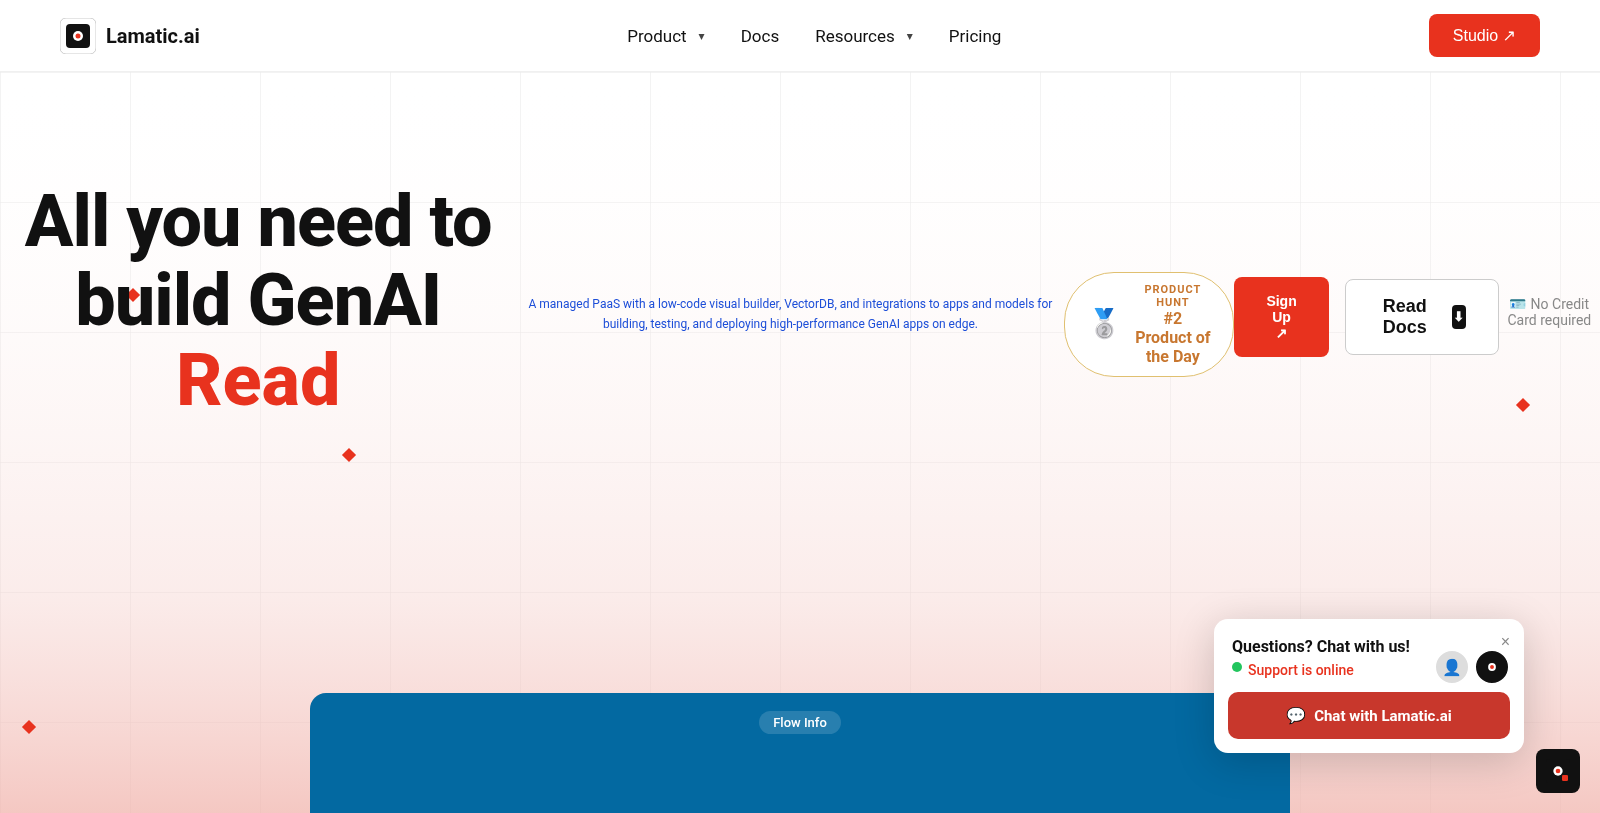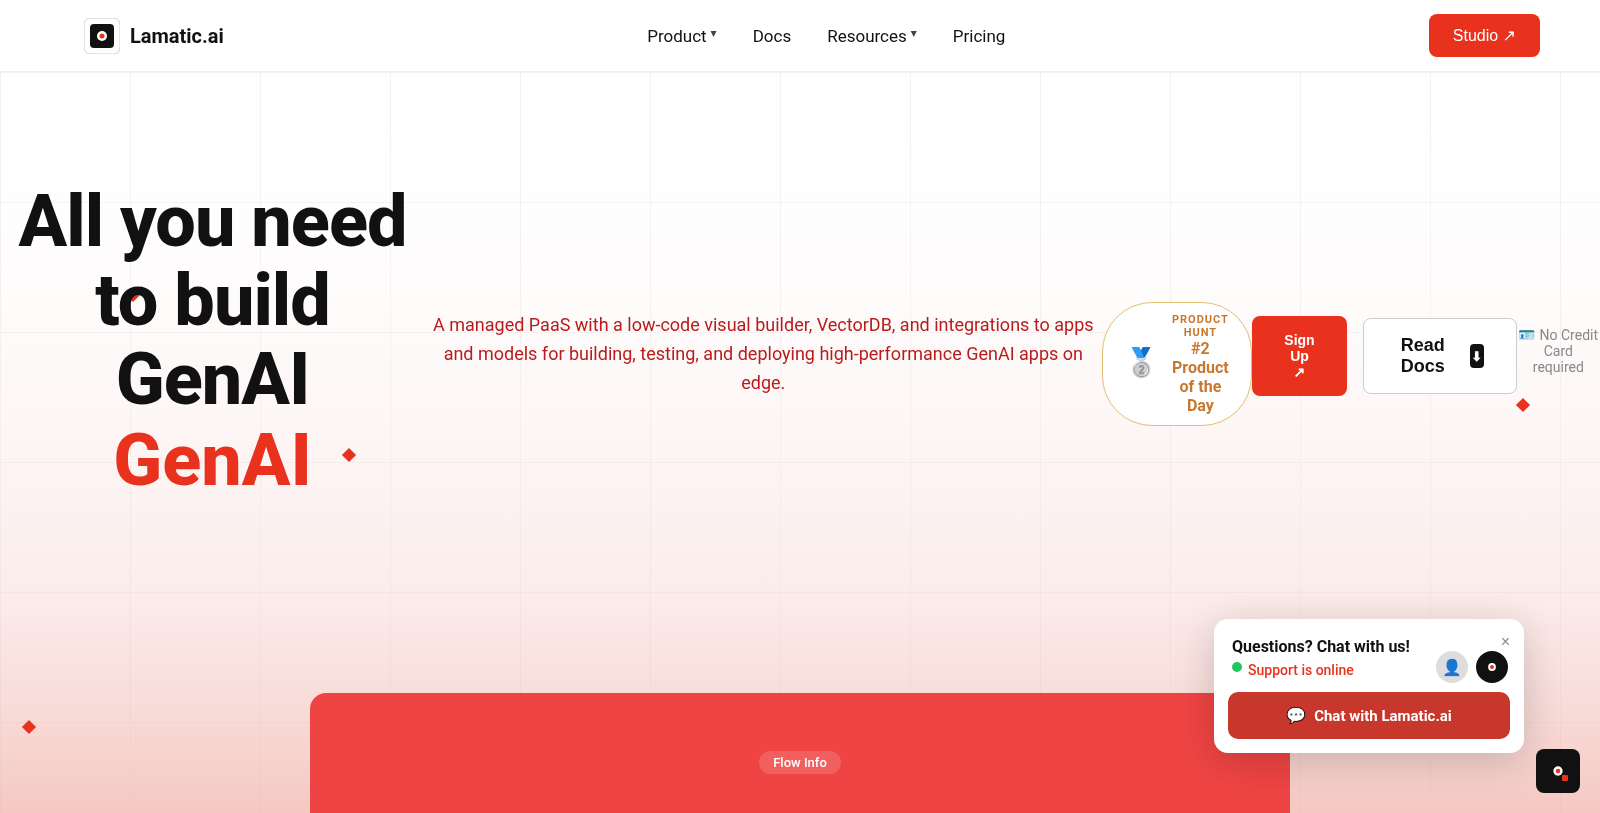--- a/index.html
+++ b/index.html
@@ -21,43 +21,42 @@
       height: 72px;
       background: #fff;
       border-bottom: 1px solid #f0f0f0;
       position: relative;
       z-index: 10;
     }
     .logo-area {
       display: flex;
       align-items: center;
       gap: 10px;
-      margin-left: 24px;
     }
     .logo-icon {
       width: 36px;
       height: 36px;
     }
     .logo-text {
       font-size: 20px;
       font-weight: 700;
       color: #111;
     }
     .nav-links {
       display: flex;
       align-items: center;
       gap: 36px;
     }
     .nav-link {
       font-size: 17px;
       color: #111;
       cursor: pointer;
       display: flex;
-      align-items: flex-start;
-      gap: 4px;
+      align-items: center;
+      gap: 12px;
     }
     .nav-link .chevron {
       font-size: 12px;
       color: #444;
     }
     .nav-right {
       display: flex;
       align-items: center;
       gap: 32px;
     }
@@ -103,22 +102,22 @@
       letter-spacing: -1px;
     }
     .hero-title-accent {
       color: #e8321e;
       font-size: 72px;
       font-weight: 800;
       display: block;
       line-height: 1.15;
     }
     .hero-subtitle {
-      font-size: 18px;
-      color: #b91c1c;
+      font-size: 12px;
+      color: #1d4ed8;
       max-width: 700px;
       line-height: 1.6;
       margin-top: 24px;
     }
 
     
     .ph-badge {
       display: flex;
       align-items: center;
       gap: 12px;
@@ -208,25 +207,25 @@
     }
 
     
     .bottom-card {
       position: absolute;
       bottom: 0;
       left: 50%;
       transform: translateX(-50%);
       width: 980px;
       height: 120px;
-      background: #ef4444;
+      background: #0369a1;
       border-radius: 16px 16px 0 0;
       z-index: 3;
       display: flex;
-      align-items: center;
+      align-items: flex-start;
       padding-top: 18px;
       justify-content: center;
     }
     .flow-info-label {
       background: rgba(255,255,255,0.15);
       color: #fff;
       font-size: 13px;
       padding: 4px 14px;
       border-radius: 20px;
       font-weight: 500;
@@ -410,21 +409,21 @@
   </svg>
 
   <div class="red-dot" style="left: 128px; top: 218px;"></div>
   <div class="red-dot" style="left: 344px; top: 378px;"></div>
   <div class="red-dot" style="left: 24px; top: 650px;"></div>
   <div class="red-dot" style="right: 72px; top: 328px;"></div>
 
   <div class="hero">
     <h1>
       <span class="hero-title">All you need to build GenAI</span>
-      <span class="hero-title-accent">GenAI</span>
+      <span class="hero-title-accent">Read</span>
     </h1>
 
     <p class="hero-subtitle">A managed PaaS with a low-code visual builder, VectorDB, and integrations to apps and models for building, testing, and deploying high-performance GenAI apps on edge.</p>
 
     <div class="ph-badge">
       <span class="ph-medal">🥈</span>
       <div class="ph-text-block">
         <span class="ph-label">PRODUCT HUNT</span>
         <span class="ph-rank">#2 Product of the Day</span>
       </div>

